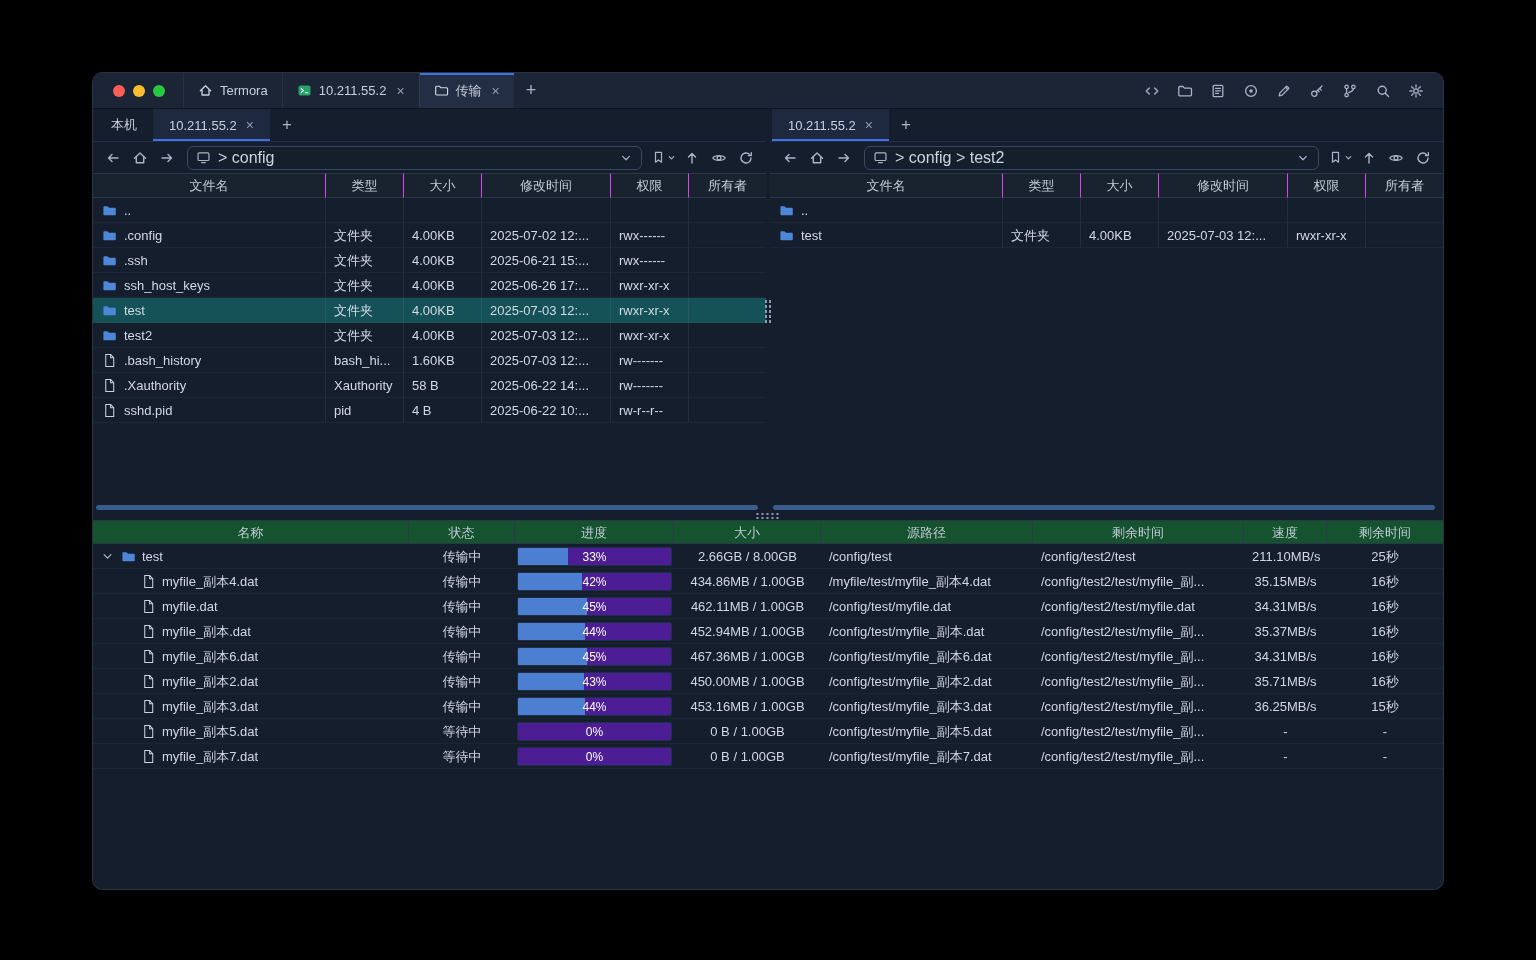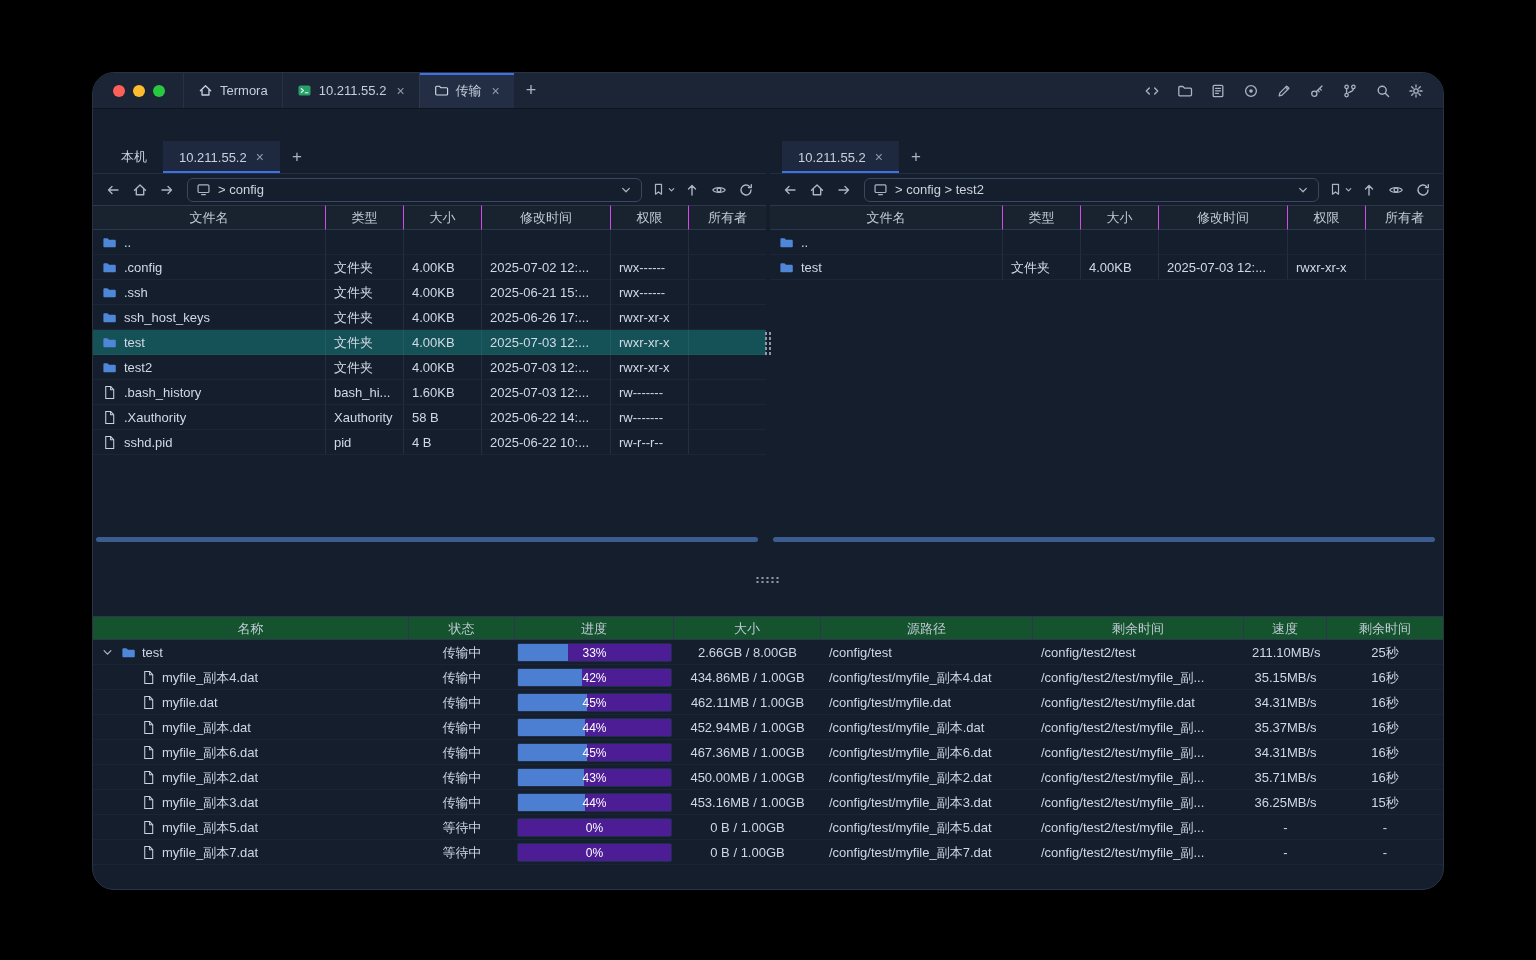--- a/index.html
+++ b/index.html
@@ -1,20 +1,20 @@
 <!DOCTYPE html>
 <html><head>
 <meta charset="utf-8">
 <style>
   * { margin:0; padding:0; box-sizing:border-box; }
   html,body { width:1536px; height:960px; background:#000; overflow:hidden;
     font-family:"Liberation Sans","DejaVu Sans",sans-serif; }
   .window { position:absolute; left:92px; top:72px; width:1352px; height:818px;
-    background:#151e2c; border:1px solid #2a3343; border-radius:22px; overflow:hidden;
-    display:flex; flex-direction:column;gap:32px; }
+    background:#151e2c; border:1px solid #2a3343; border-radius:10px; overflow:hidden;
+    display:flex; flex-direction:column; }
 
   
   .titlebar { height:36px; flex:0 0 36px; display:flex; align-items:stretch;
     background:#1b2535; border-bottom:1px solid #0d1522; }
   .traffic { display:flex; align-items:center; gap:8px; padding:0 18px 0 20px; }
   .tl { width:12px; height:12px; border-radius:50%; }
   .tl.r { background:#ff5f57; } .tl.y { background:#febc2e; } .tl.g { background:#28c840; }
   .apptabs { display:flex; align-items:stretch; }
   .apptab { display:flex; align-items:center; gap:7px; padding:0 14px; font-size:13px;
     color:#c6cedd; border-left:1px solid rgba(255,255,255,.06); position:relative; cursor:default; }
@@ -34,31 +34,31 @@
   .vsplit { width:4px; position:relative; }
   .grip-v { position:absolute; top:190px; left:50%; transform:translateX(-50%);
     width:8px; height:26px;
     background-image:radial-gradient(#8d98ac 1px, rgba(0,0,0,0) 1.4px); background-size:4px 5px; }
   .hsplit { flex:0 0 8px; position:relative; }
   .grip-h { position:absolute; left:50%; top:50%; transform:translate(-50%,-50%);
     width:26px; height:8px;
     background-image:radial-gradient(#8d98ac 1px, rgba(0,0,0,0) 1.4px); background-size:5px 4px; }
 
   .ptabs { height:33px; flex:0 0 33px; display:flex; align-items:stretch;
-    border-bottom:1px solid #232e40; padding-left:12px; }
+    border-bottom:1px solid #232e40; padding-left:2px; }
   .ptab { display:flex; align-items:center; gap:6px; padding:0 16px; font-size:13px; color:#c9d1df; position:relative; }
   .ptab.active { background:#1e2940; }
   .ptab.active::after { content:""; position:absolute; left:0; right:0; bottom:0; height:2px; background:#3e71e8; }
   .addtab { display:flex; align-items:center; padding:0 12px; color:#a9b4c6; font-size:17px; }
 
   .nav { height:31px; flex:0 0 31px; display:flex; align-items:center; gap:5px; padding:0 9px; }
   .nbtn { background:none; border:none; color:#a9b4c6; width:22px; height:22px;
     display:flex; align-items:center; justify-content:center; cursor:pointer; }
   .crumb { flex:1; height:24px; border:1px solid #3a4760; border-radius:6px;
-    display:flex; align-items:center; gap:7px; padding:8px 8px; color:#ccd4e2; font-size:13px; margin:0 4px; }
+    display:flex; align-items:center; gap:7px; padding:8px 8px; color:#ccd4e2; font-size:16px; margin:0 4px; }
   .ctext { flex:1; white-space:nowrap; overflow:hidden; }
   .bmwrap { display:flex; align-items:center; gap:1px; }
 
   
   .ftable { flex:1; overflow:hidden; }
   .frow { display:grid; grid-template-columns:233px 78px 78px 129px 78px 1fr; height:25px; }
   .frow.sel { background:#155257; }
   .fcell { font-size:13px; color:#d2d9e6; line-height:25px; padding:0 8px;
     white-space:nowrap; overflow:hidden; border-right:1px solid rgba(125,145,175,.14); }
   .fcell:last-child { border-right:none; }
@@ -610,21 +610,21 @@
             <span>myfile_副本4.dat</span>
           </div>
           <div class="tcell tc">传输中</div>
           <div class="tcell tprog">
             <div class="ptrack">
               <div class="pfill" style="width:42%"></div>
               <span class="plabel">42%</span>
             </div>
           </div>
           <div class="tcell tc">434.86MB / 1.00GB</div>
-          <div class="tcell">/config/test/myfile_副本4.dat</div>
+          <div class="tcell">/myfile/test/myfile_副本4.dat</div>
           <div class="tcell">/config/test2/test/myfile_副...</div>
           <div class="tcell tc">35.15MB/s</div>
           <div class="tcell tc">16秒</div>
         </div>
         <div class="trow">
           <div class="tcell tname">
             <span class="tindent"></span>
             <span class="ic">
               <svg viewBox="0 0 16 16" width="15" height="15">
                 <path fill="none" stroke="#ccd4e2" stroke-width="1.1" d="M4 1.7h5.3l3.2 3.2v9.4H4V1.7z"></path>

